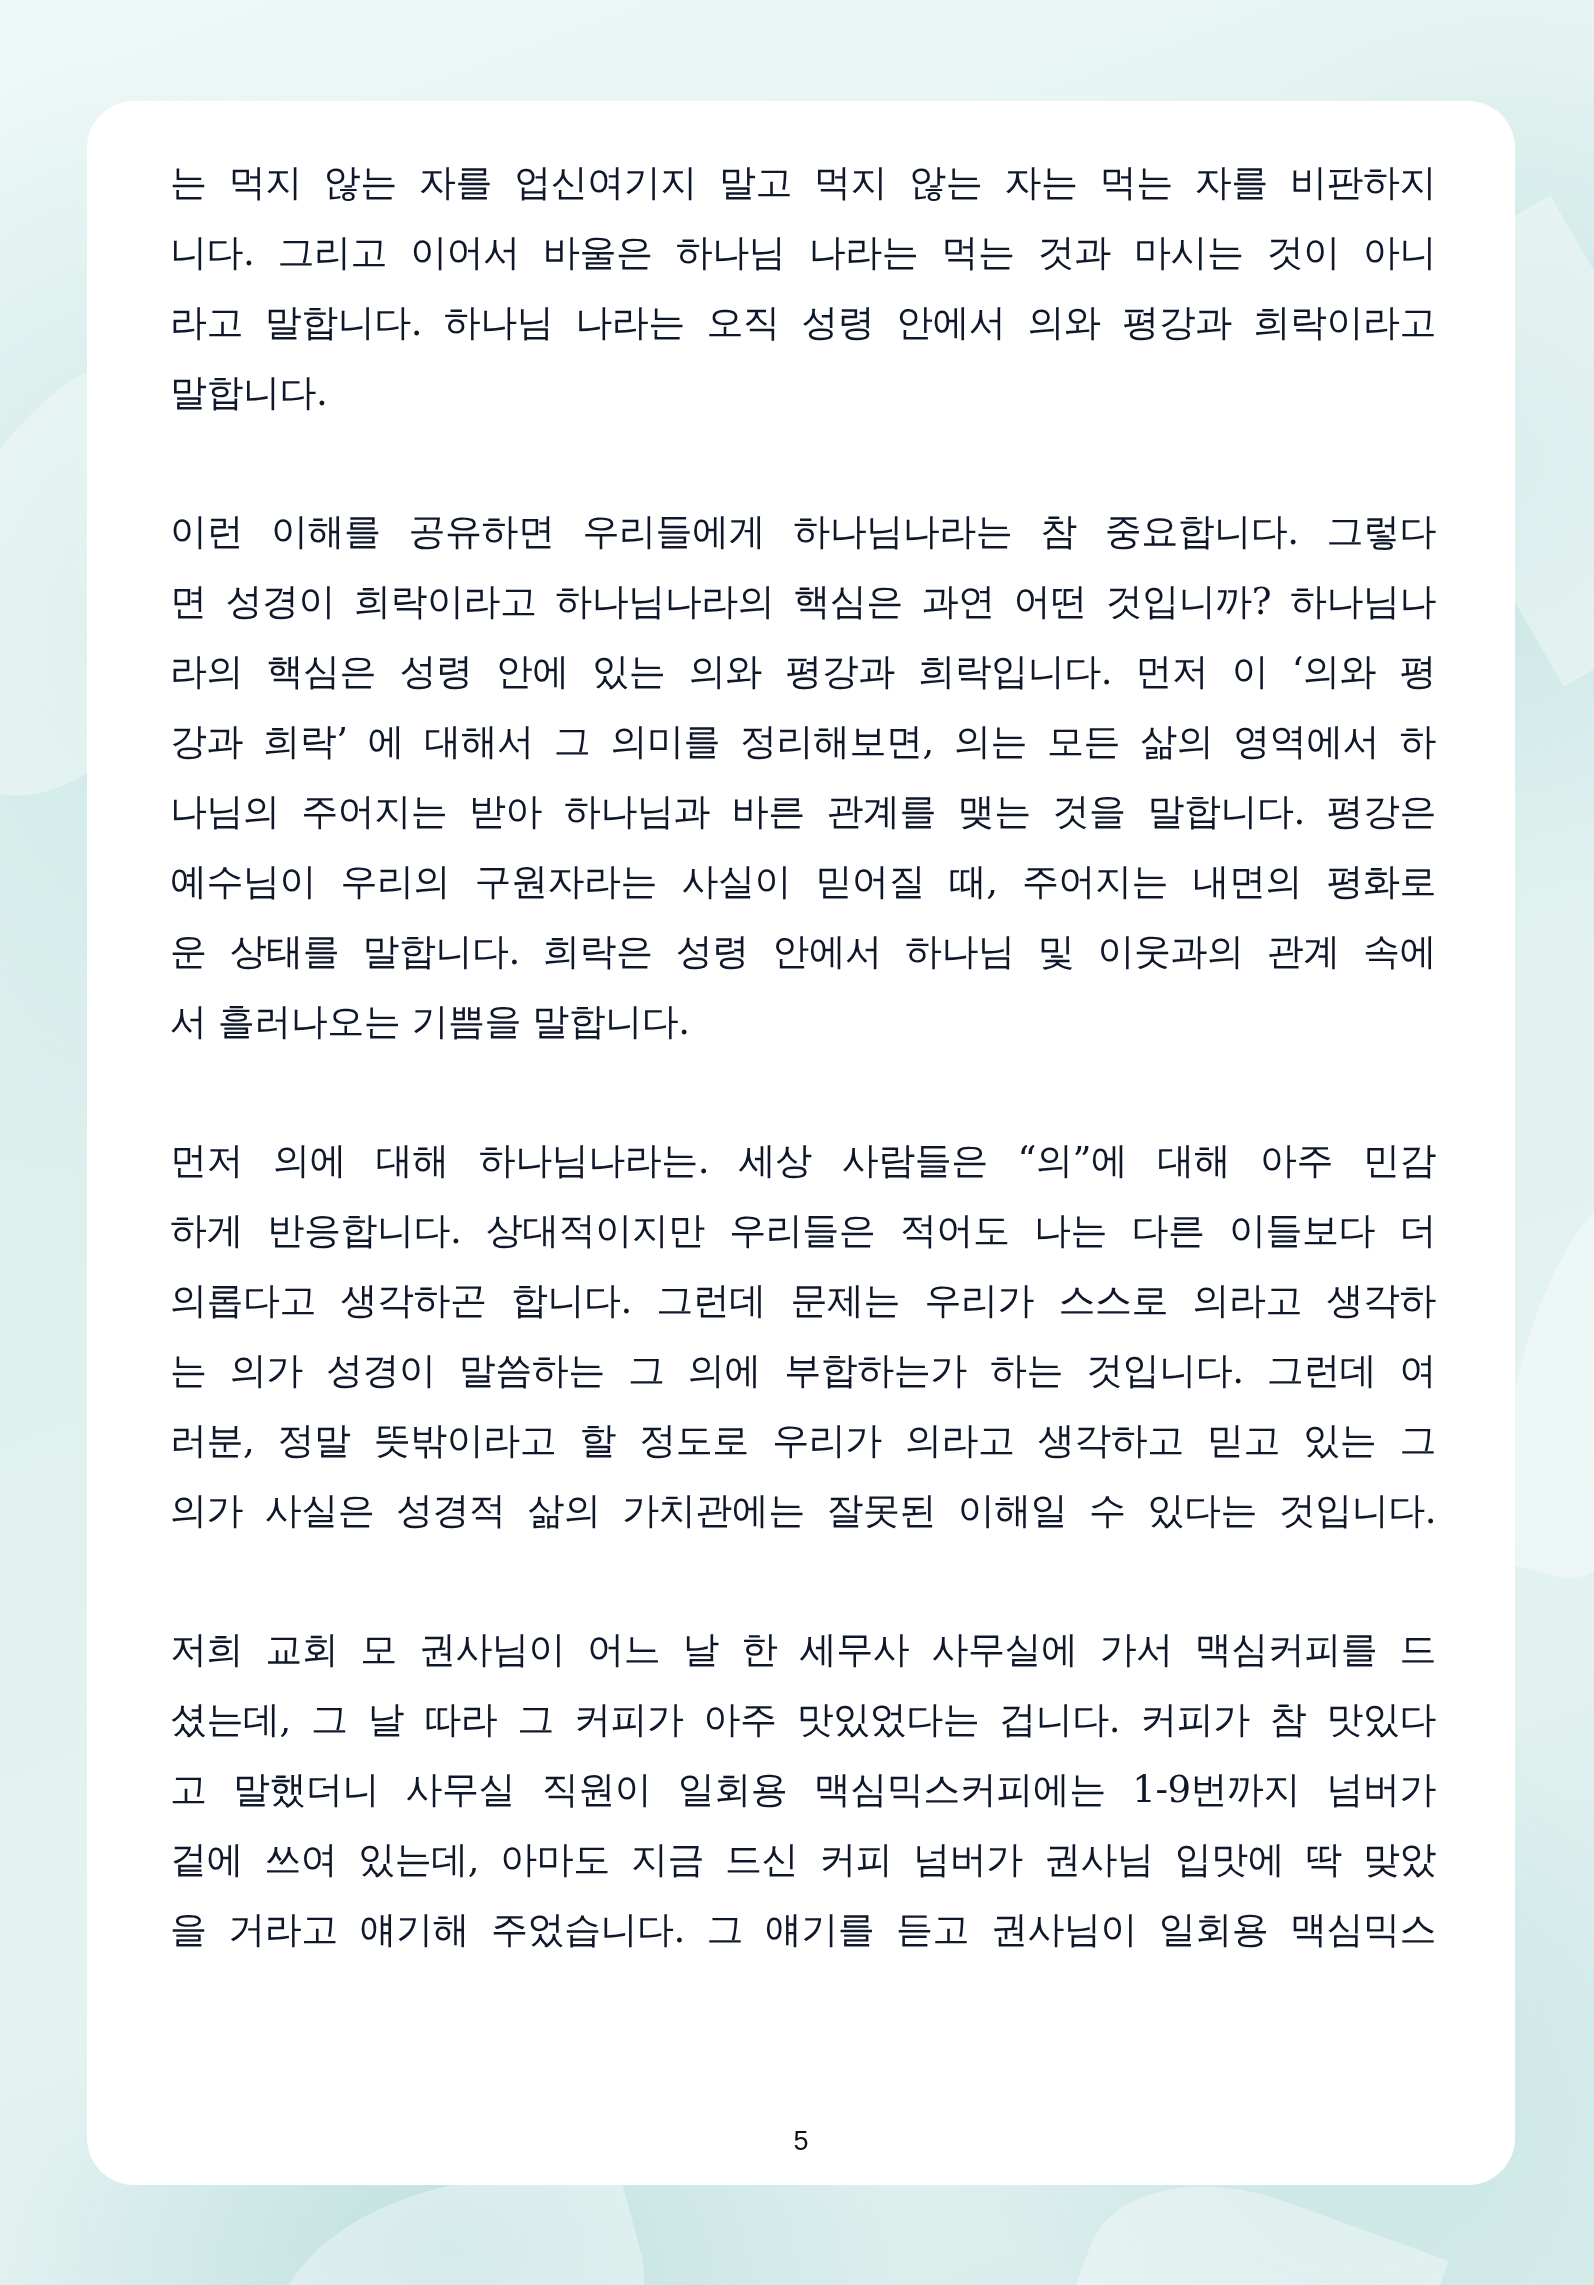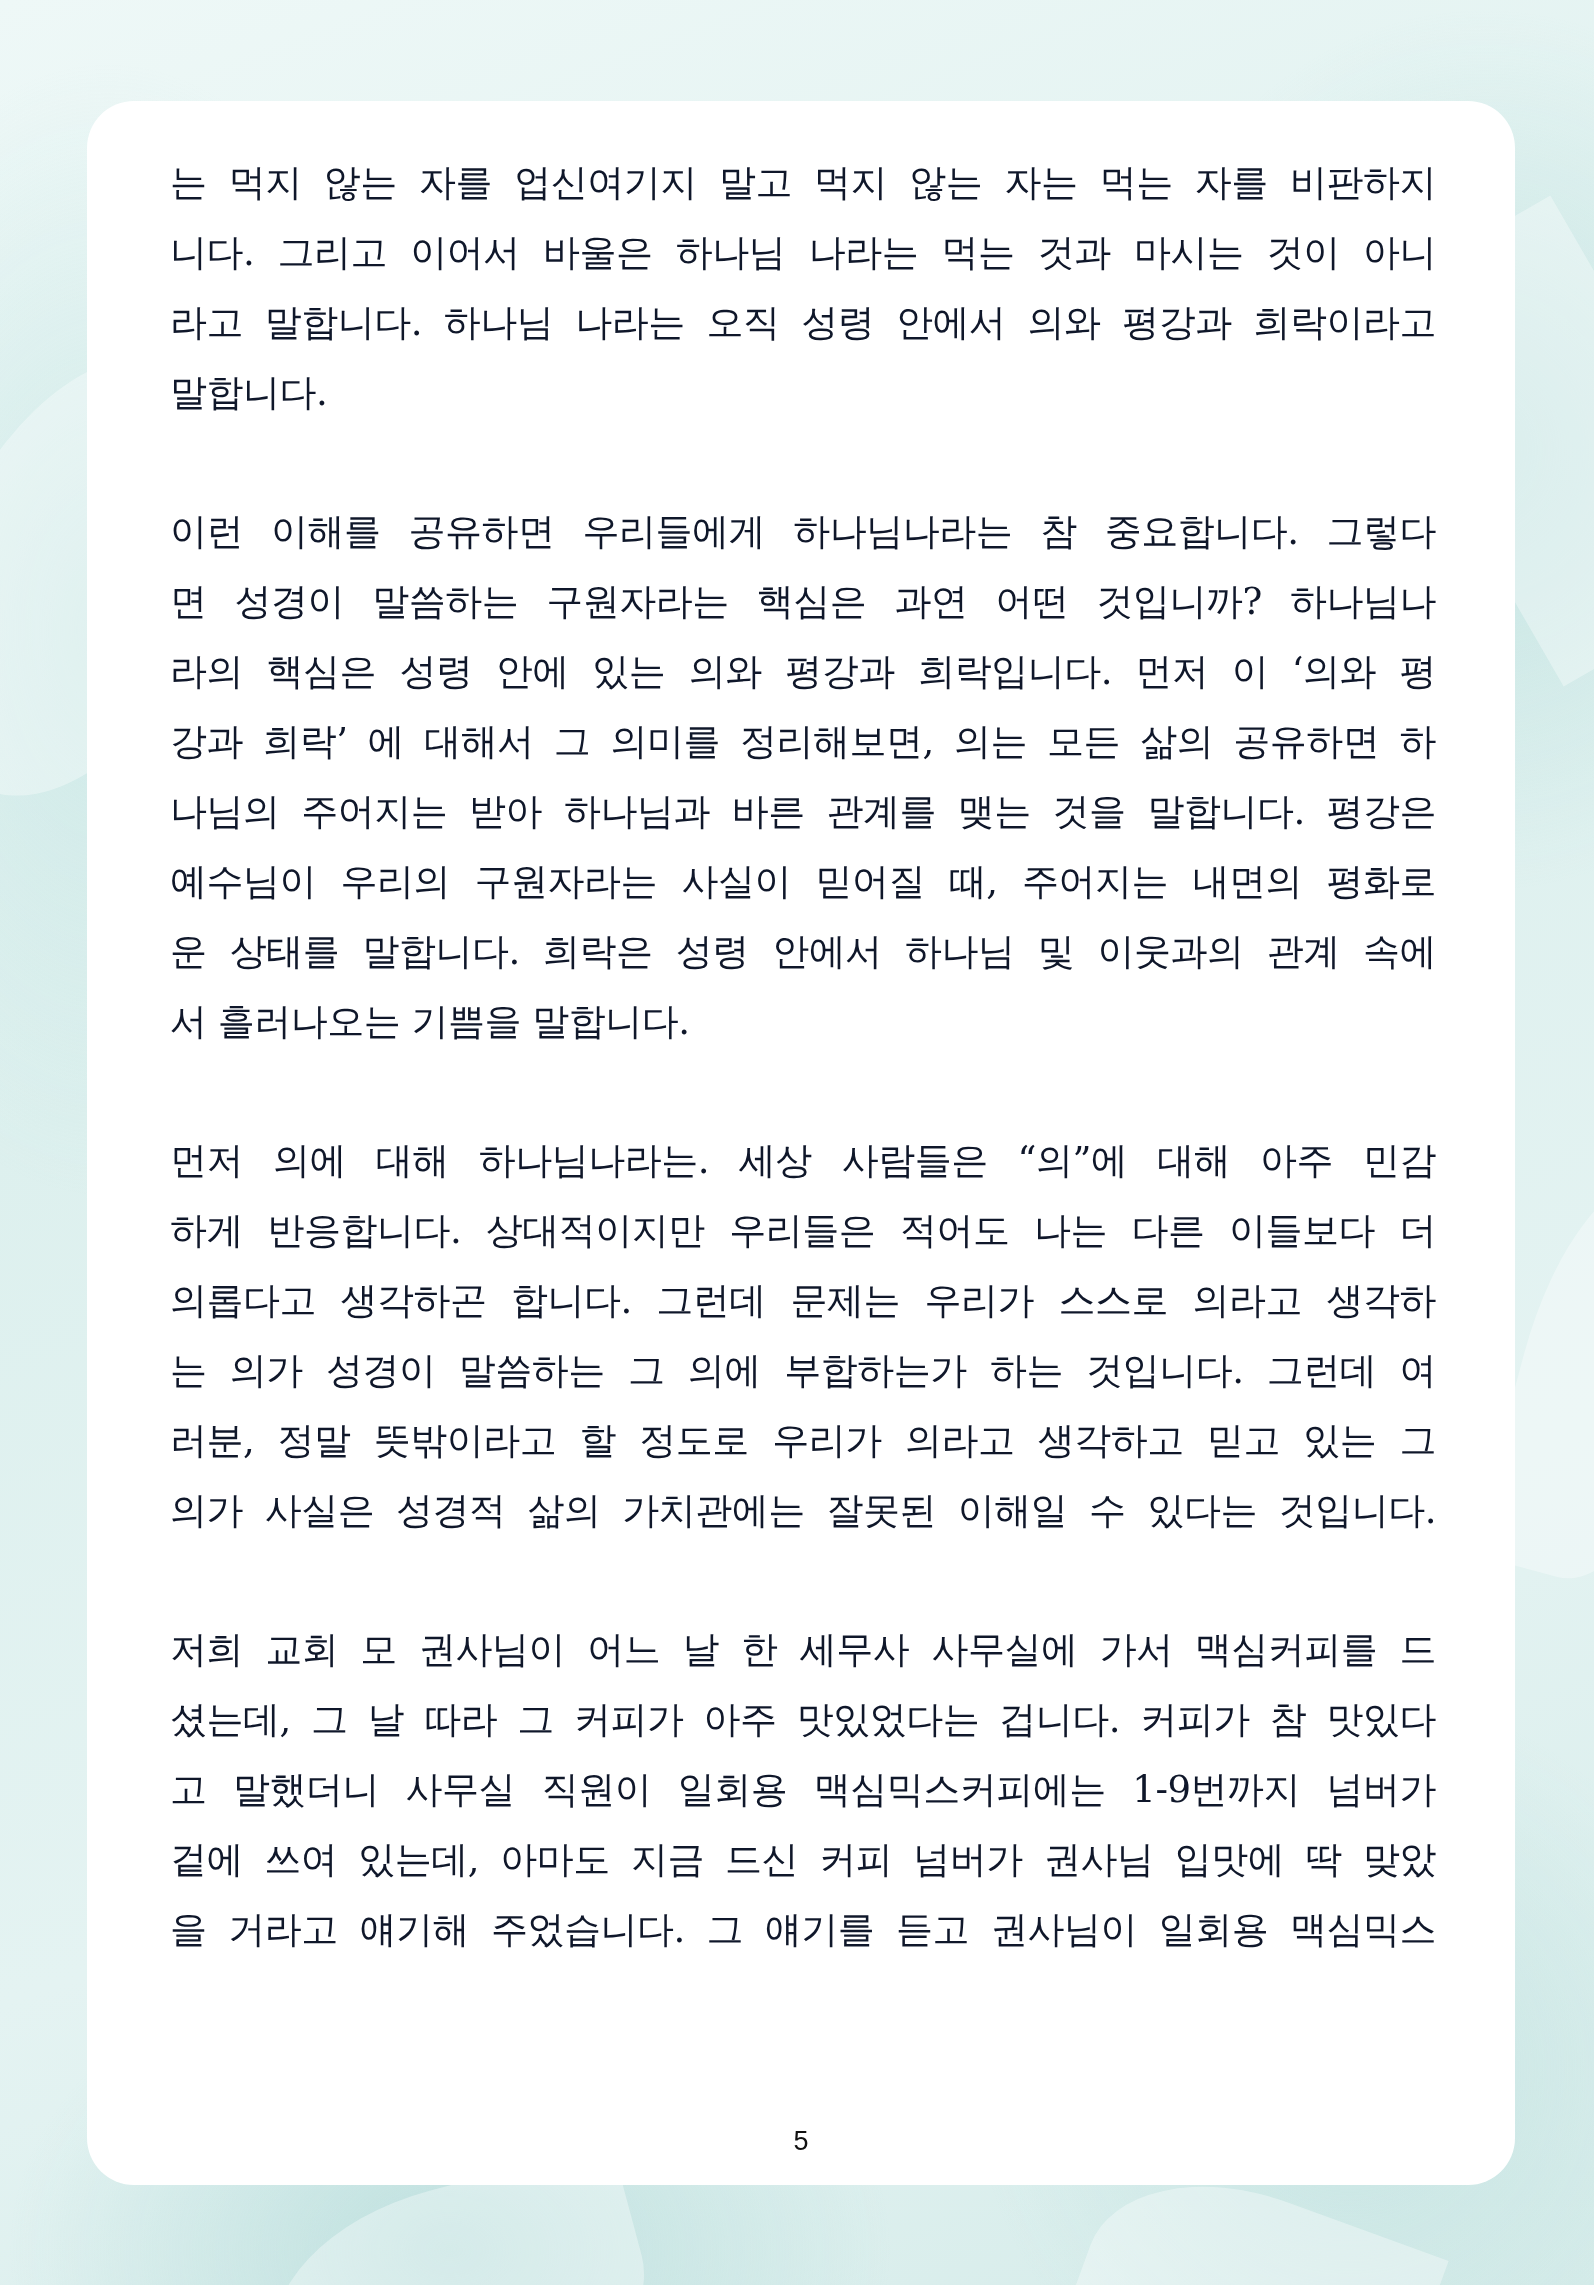--- a/index.html
+++ b/index.html
@@ -50,23 +50,23 @@
 
     <p class="para">
       <span class="line">는 먹지 않는 자를 업신여기지 말고 먹지 않는 자는 먹는 자를 비판하지</span>
       <span class="line">니다. 그리고 이어서 바울은 하나님 나라는 먹는 것과 마시는 것이 아니</span>
       <span class="line">라고 말합니다. 하나님 나라는 오직 성령 안에서 의와 평강과 희락이라고</span>
       <span class="line last">말합니다.</span>
     </p>
 
     <p class="para">
       <span class="line"> 이런 이해를 공유하면 우리들에게 하나님나라는 참 중요합니다. 그렇다</span>
-      <span class="line">면 성경이 말씀하는 구원자라는 핵심은 과연 어떤 것입니까? 하나님나</span>
+      <span class="line">면 성경이 희락이라고 하나님나라의 핵심은 과연 어떤 것입니까? 하나님나</span>
       <span class="line">라의 핵심은 성령 안에 있는 의와 평강과 희락입니다. 먼저 이 ‘의와 평</span>
-      <span class="line">강과 희락’ 에 대해서 그 의미를 정리해보면, 의는 모든 삶의 공유하면 하</span>
+      <span class="line">강과 희락’ 에 대해서 그 의미를 정리해보면, 의는 모든 삶의 영역에서 하</span>
       <span class="line">나님의 주어지는 받아 하나님과 바른 관계를 맺는 것을 말합니다. 평강은</span>
       <span class="line">예수님이 우리의 구원자라는 사실이 믿어질 때, 주어지는 내면의 평화로</span>
       <span class="line">운 상태를 말합니다. 희락은 성령 안에서 하나님 및 이웃과의 관계 속에</span>
       <span class="line last">서 흘러나오는 기쁨을 말합니다.</span>
     </p>
 
     <p class="para">
       <span class="line"> 먼저 의에 대해 하나님나라는. 세상 사람들은 “의”에 대해 아주 민감</span>
       <span class="line">하게 반응합니다. 상대적이지만 우리들은 적어도 나는 다른 이들보다 더</span>
       <span class="line">의롭다고 생각하곤 합니다. 그런데 문제는 우리가 스스로 의라고 생각하</span>

